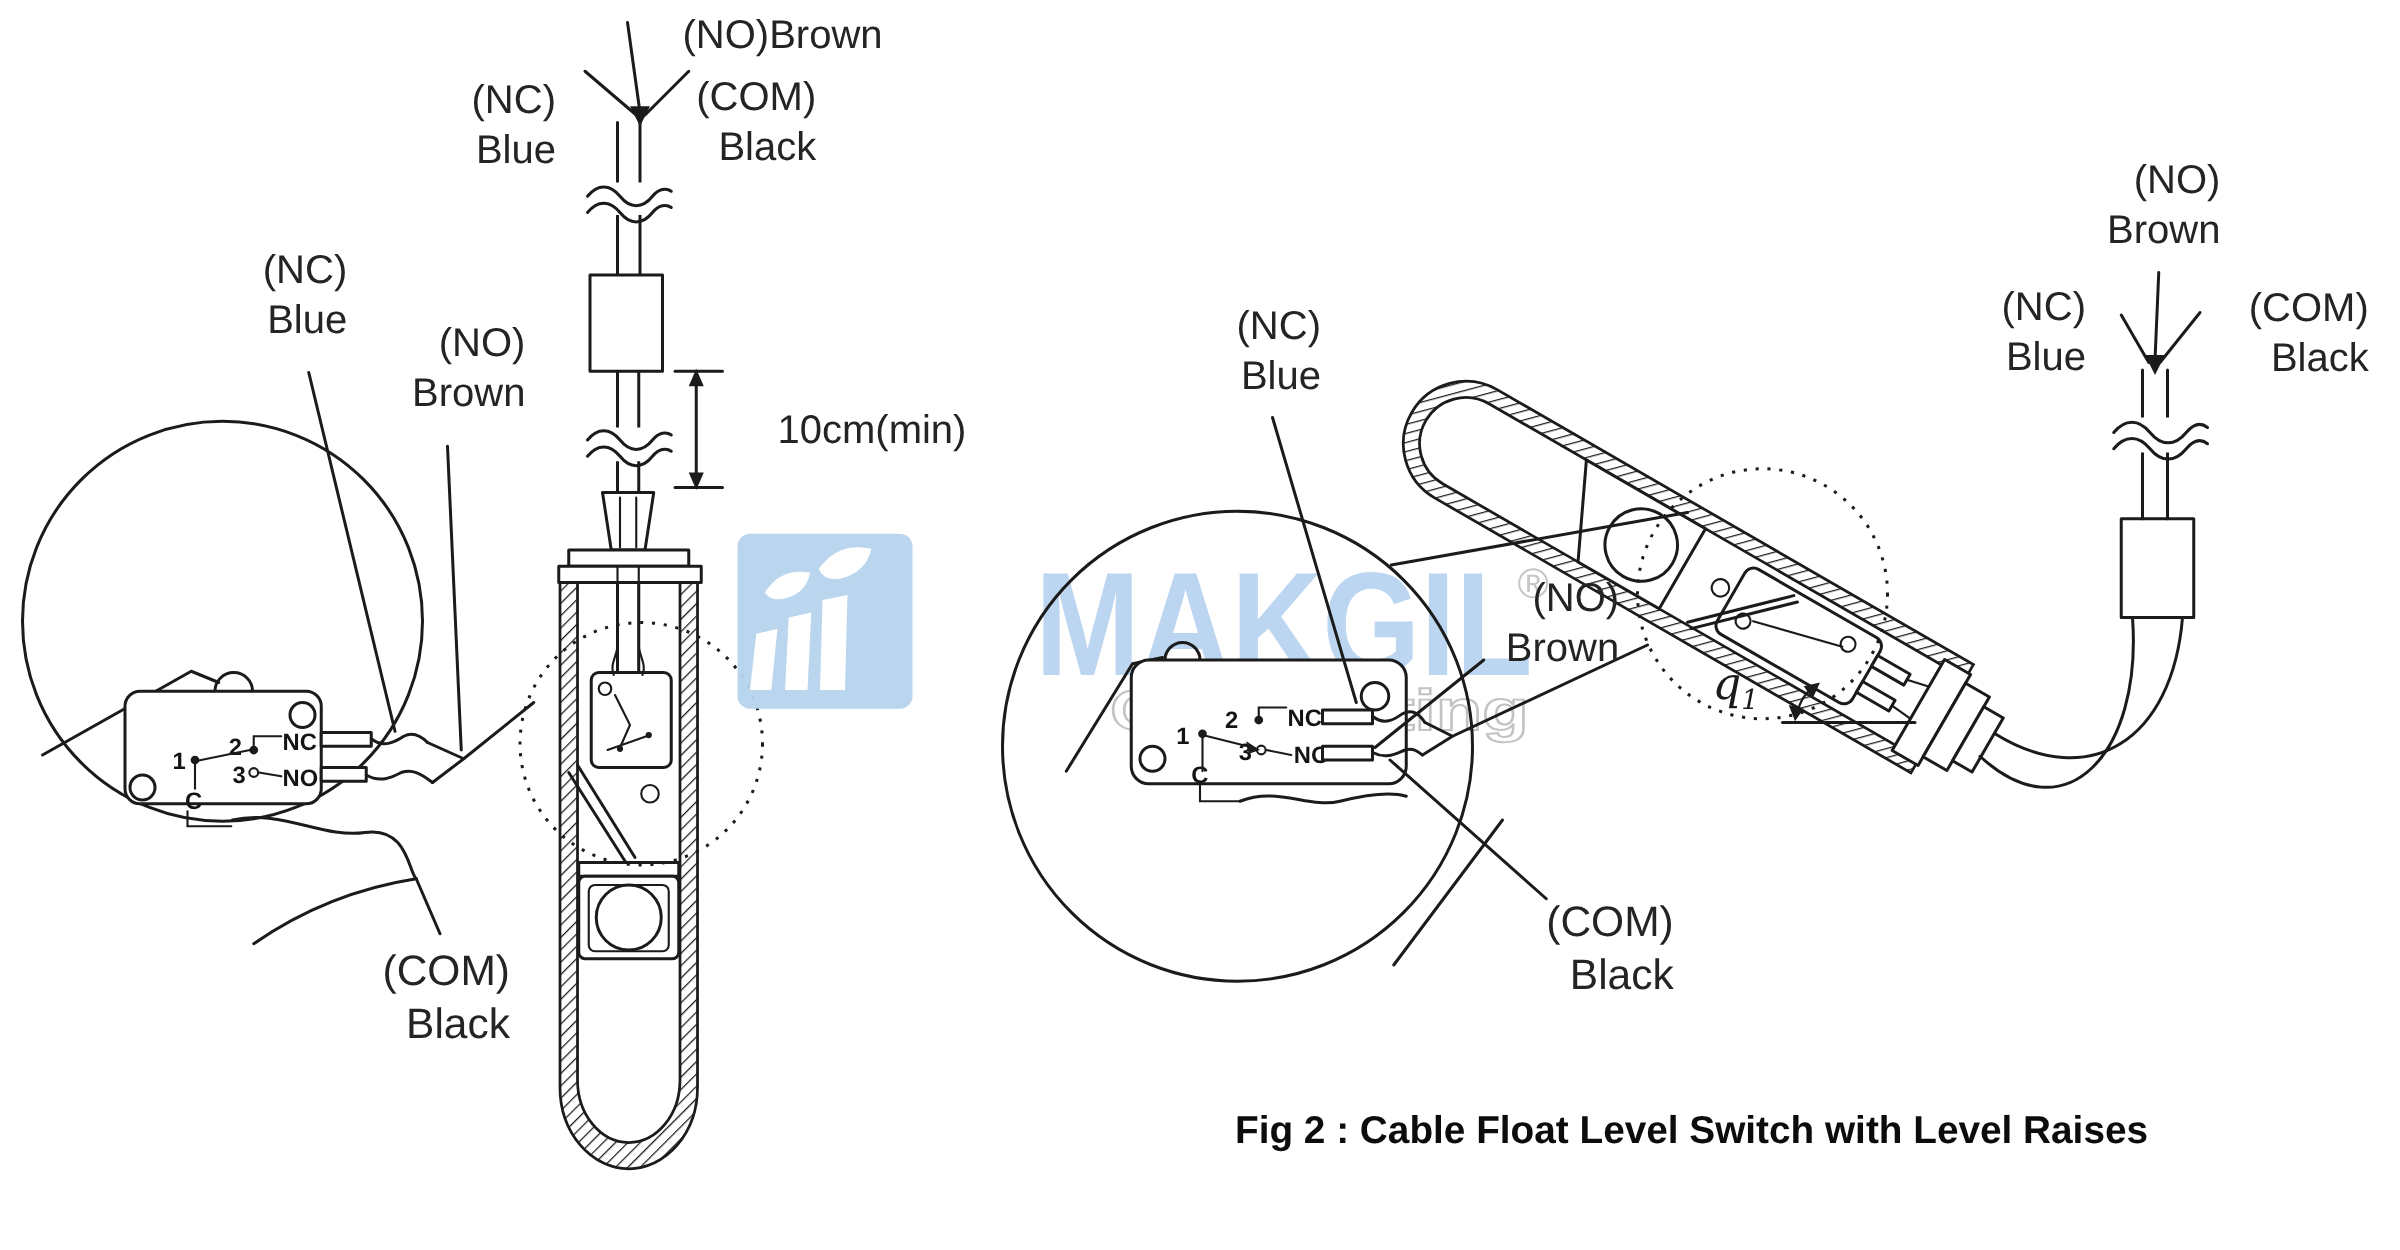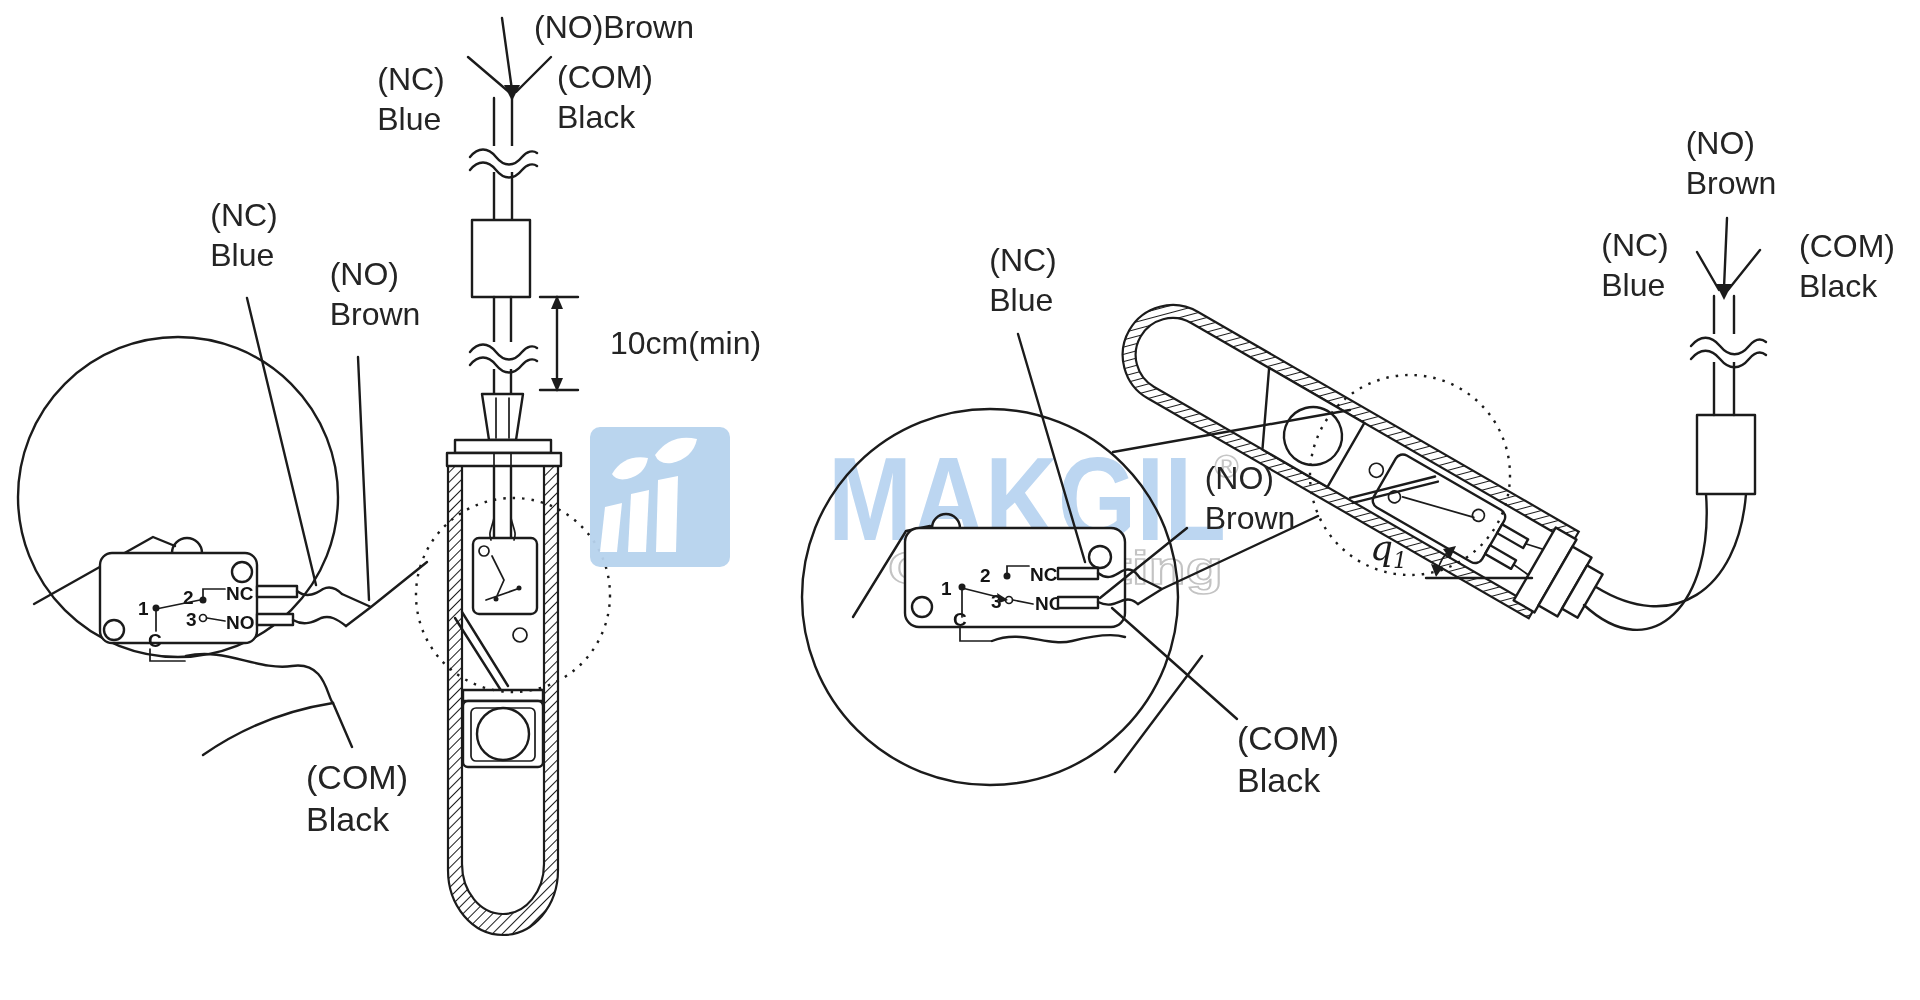--- a/index.html
+++ b/index.html
@@ -1,22 +1,22 @@
 <!DOCTYPE html>
 <html><head>
 <meta charset="utf-8">
 <style>
   html,body{margin:0;padding:0;background:#ffffff;}
   #stage{position:relative;width:1920px;height:1000px;background:#ffffff;overflow:hidden;
          font-family:"Liberation Sans",sans-serif;}
   #art{position:absolute;left:0;top:0;}
   .lbl{position:absolute;font:32px/1.24 "Liberation Sans",sans-serif;color:#242424;
-       text-align:left;transform:translateX(-50%);white-space:nowrap;}
+       text-align:right;transform:translateX(-50%);white-space:nowrap;}
   .lbl-left{position:absolute;font:32px/1.24 "Liberation Sans",sans-serif;color:#242424;
-       white-space:nowrap;}
+       white-space:nowrap;margin-left:12px;}
   .cap{position:absolute;font:bold 31px "Liberation Sans",sans-serif;color:#0c0c0c;white-space:nowrap;}
   .angle{position:absolute;font:italic 36px "DejaVu Serif",serif;color:#1b1b1b;}
   .angle sub{font-size:22px;}
   svg .ln{stroke:#1b1b1b;stroke-width:2.4;fill:none;stroke-linecap:round;stroke-linejoin:round;}
   svg .lnf{stroke:#1b1b1b;stroke-width:2.4;fill:#ffffff;stroke-linejoin:round;}
   svg .thin{stroke:#1b1b1b;stroke-width:1.7;fill:none;stroke-linecap:round;}
   svg .blk{fill:#1b1b1b;stroke:none;}
   svg .dots{stroke:#1b1b1b;stroke-width:2.4;fill:none;stroke-dasharray:2.5 7;}
   svg .hatched{stroke:#1b1b1b;stroke-width:2.2;fill-rule:evenodd;}
   svg text.sw{font:bold 19px "Liberation Sans",sans-serif;fill:#141414;stroke:none;}
@@ -267,14 +267,15 @@
   <div>(NC)</div>
   <div>Blue</div>
 </div>
 <div class="lbl" style="left:1847px;top:227px;">
   <div>(COM)</div>
   <div>Black</div>
 </div>
 <div class="angle" style="left:1370px;top:527px;">
   <span>q</span><sub>1</sub>
 </div>
+<div class="cap" style="left:988px;top:886px;">Fig 2 : Cable Float Level Switch with Level Raises</div>
 
 </div>
 
 </body></html>

